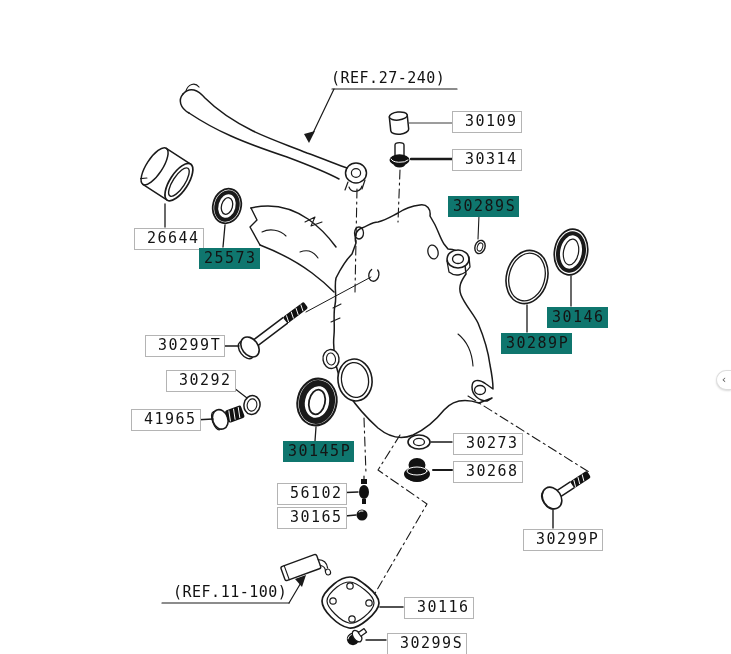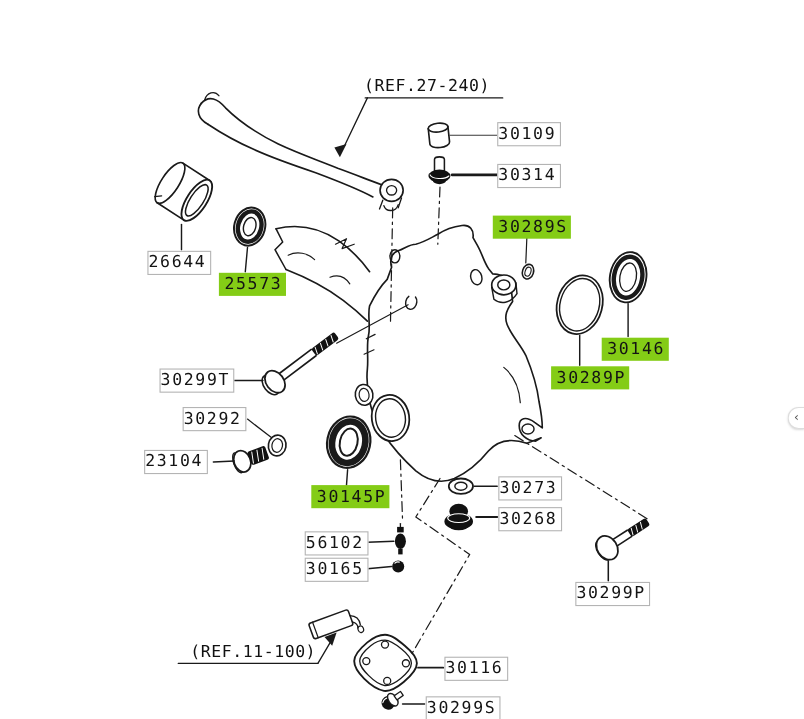--- a/index.html
+++ b/index.html
@@ -1,22 +1,22 @@
 <!DOCTYPE html>
 <html><head>
 <meta charset="utf-8">
 <style>
   html,body{margin:0;padding:0;background:#fff;}
   #stage{position:relative;width:731px;height:654px;background:#fff;overflow:hidden;
          font-family:"DejaVu Sans Mono","Liberation Mono",monospace;margin-top:46px;}
   #stage svg{position:absolute;left:0;top:0;}
   .lbl{position:absolute;font-size:15px;line-height:1;color:#141414;
        letter-spacing:1.5px;white-space:nowrap;}
-  .lbl.box{background:#fff;border:1px solid #b4b4b4;padding:2px 3px 3px 0;}
-  .lbl.hl{background:#84cc16;padding:3px 3px 3px 5px;}
+  .lbl.box{background:#fff;border:1px solid #b4b4b4;padding:2px 3px 3px 12px;}
+  .lbl.hl{background:#0f766e;padding:3px 3px 3px 5px;}
   .lbl.ref{letter-spacing:.5px;color:#111;}
   .panel-toggle{position:absolute;right:0;top:324px;width:14px;height:18px;
        background:#fff;border:1px solid #ddd;border-right:none;
        border-radius:10px 0 0 10px;box-shadow:0 1px 2px rgba(0,0,0,.15);
        color:#555;font-size:11px;line-height:17px;text-align:center;cursor:pointer;
        font-family:"DejaVu Sans",sans-serif;}
 </style>
 </head>
 <body>
 
@@ -277,21 +277,21 @@
 <div class="lbl ref" style="left:331px;top:25px">(REF.27-240)</div>
 <div class="lbl box" style="left:452px;top:65px">30109</div>
 <div class="lbl box" style="left:452px;top:103px">30314</div>
 <div class="lbl hl" style="left:448px;top:150px">30289S</div>
 <div class="lbl box" style="left:134px;top:182px">26644</div>
 <div class="lbl hl" style="left:199px;top:202px">25573</div>
 <div class="lbl hl" style="left:547px;top:261px">30146</div>
 <div class="lbl hl" style="left:501px;top:287px">30289P</div>
 <div class="lbl box" style="left:145px;top:289px">30299T</div>
 <div class="lbl box" style="left:166px;top:324px">30292</div>
-<div class="lbl box" style="left:131px;top:363px">23104</div>
+<div class="lbl box" style="left:131px;top:363px">41965</div>
 <div class="lbl hl" style="left:283px;top:395px">30145P</div>
 <div class="lbl box" style="left:453px;top:387px">30273</div>
 <div class="lbl box" style="left:453px;top:415px">30268</div>
 <div class="lbl box" style="left:277px;top:437px">56102</div>
 <div class="lbl box" style="left:277px;top:461px">30165</div>
 <div class="lbl box" style="left:523px;top:483px">30299P</div>
 <div class="lbl ref" style="left:173px;top:539px">(REF.11-100)</div>
 <div class="lbl box" style="left:404px;top:551px">30116</div>
 <div class="lbl box" style="left:387px;top:587px">30299S</div>
 

